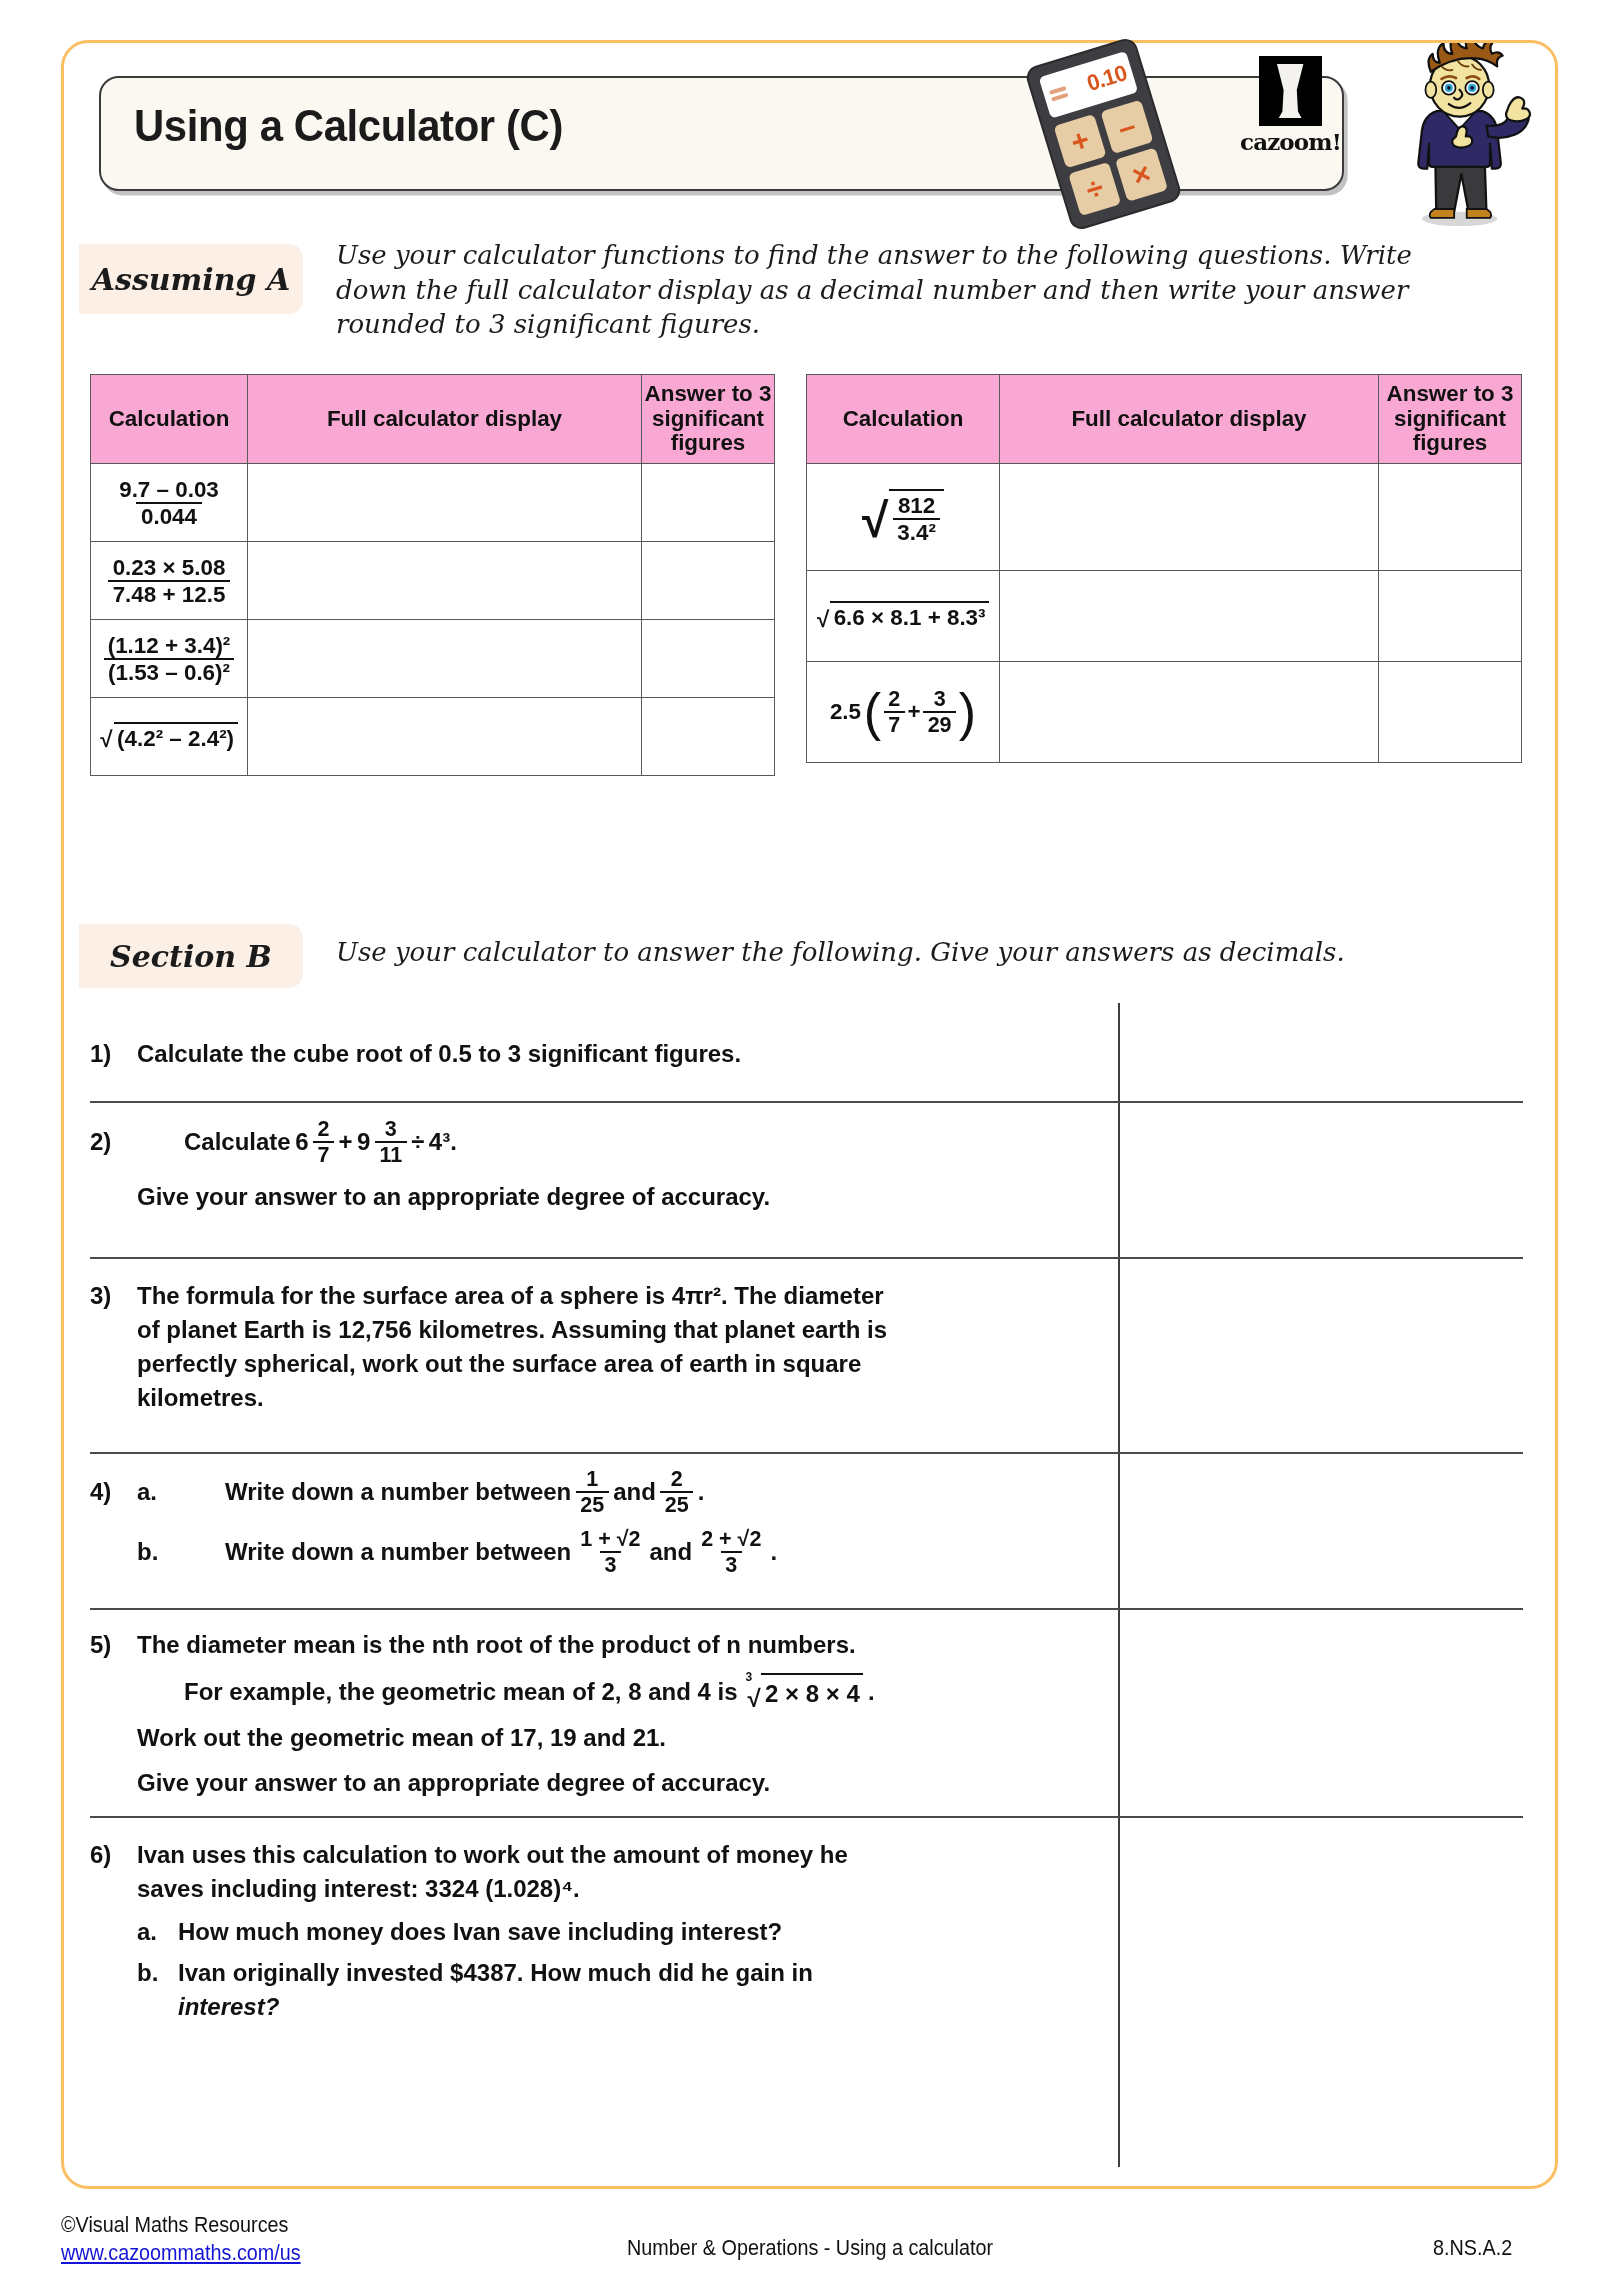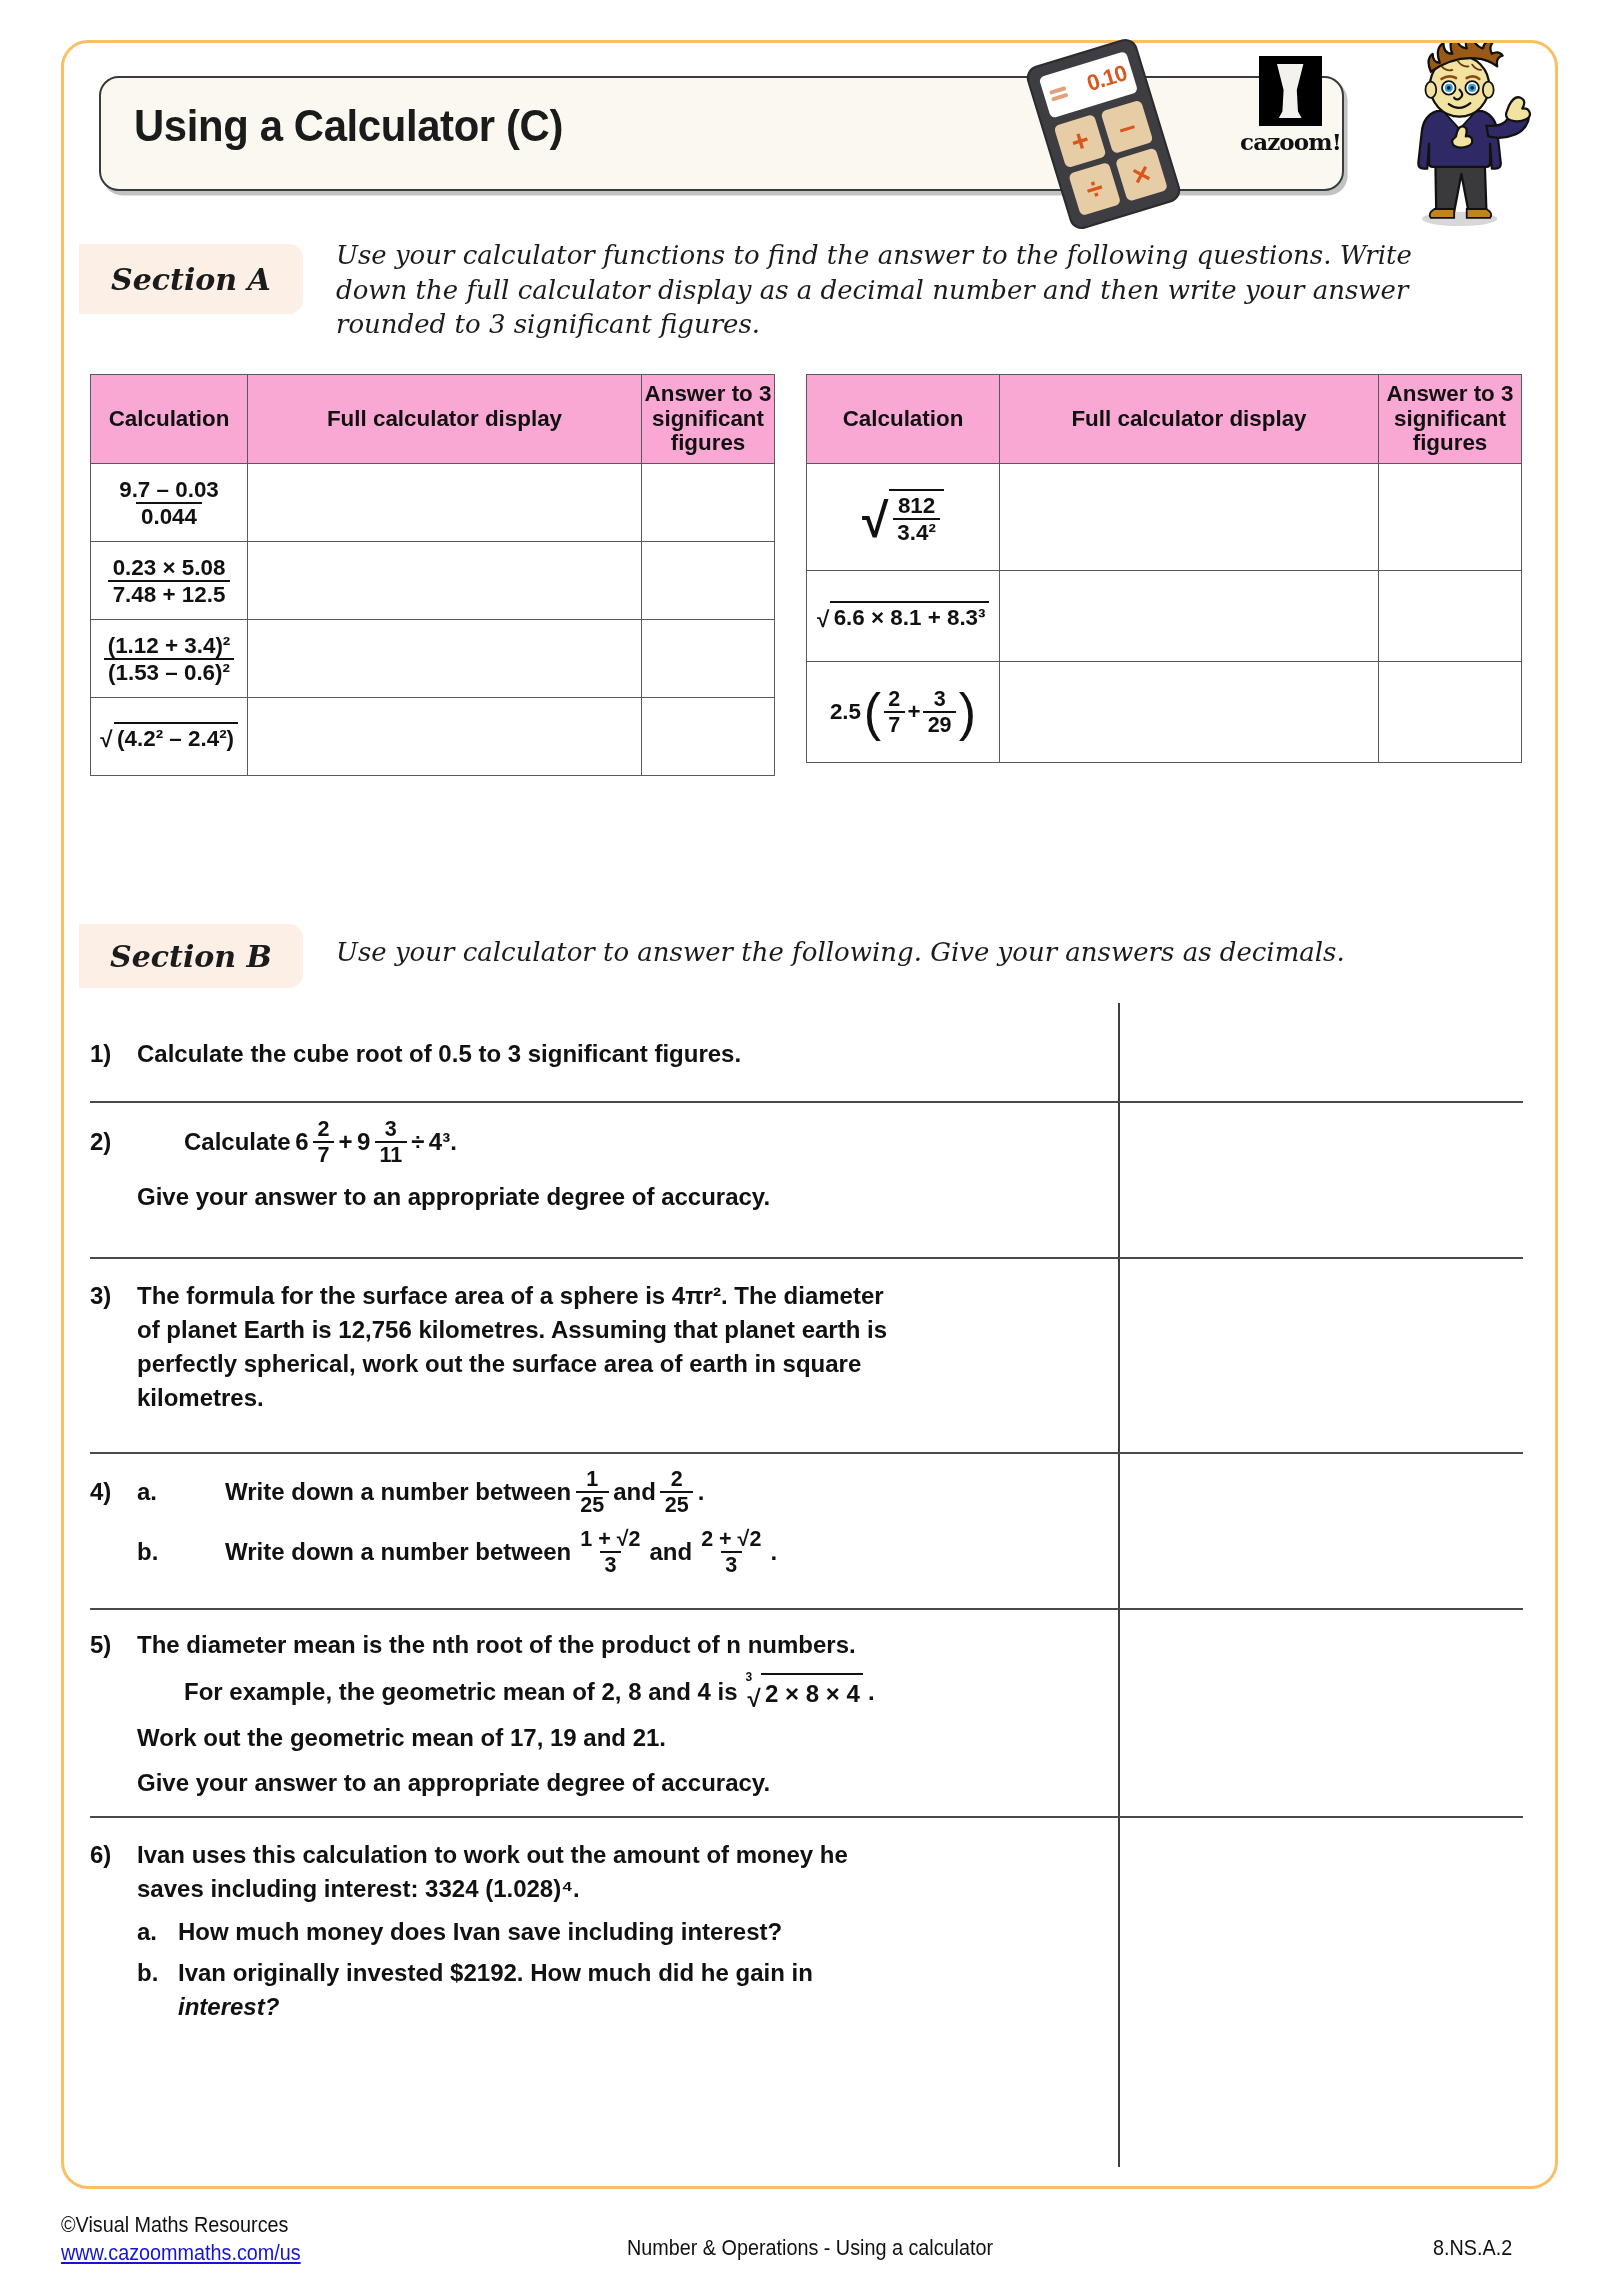--- a/index.html
+++ b/index.html
@@ -262,21 +262,21 @@
   <circle cx="96" cy="50" r="7.5" fill="#ffffff" stroke="#111" stroke-width="2"></circle>
   <circle cx="70" cy="50" r="4.5" fill="#2FA3DC"></circle>
   <circle cx="96" cy="50" r="4.5" fill="#2FA3DC"></circle>
   <circle cx="70" cy="50" r="2" fill="#111"></circle>
   <circle cx="96" cy="50" r="2" fill="#111"></circle>
 
   <path d="M82 52 q6 6 0 10 q-4 2 -6 -1" fill="none" stroke="#111" stroke-width="2.5" stroke-linecap="round"></path>
   <path d="M70 68 q12 9 24 -1" fill="none" stroke="#111" stroke-width="2.5" stroke-linecap="round"></path>
 </svg>
 
-<div class="sec-label" id="secA-label">Section A</div>
+<div class="sec-label" id="secA-label">Assuming A</div>
 <div class="sec-instr" id="secA-instr">Use your calculator functions to find the answer to the following questions. Write down the full calculator display as a decimal  number and then write your answer rounded to 3 significant figures.</div>
 
 <table class="calc-table" id="tableA">
   <colgroup>
       <col class="col-calc">
       <col>
       <col class="col-sig">
     </colgroup>
   <thead>
     <tr>
@@ -536,21 +536,21 @@
       </div>
       <div class="indent">saves including interest: 3324 (1.028)⁴.</div>
       <div class="q-line" style="margin-top:9px">
         <span class="q-num"></span>
         <span class="q-sub">a.</span>
         <span class="q-body">How much money does Ivan save including interest?</span>
       </div>
       <div class="q-line" style="margin-top:7.2px">
         <span class="q-num"></span>
         <span class="q-sub">b.</span>
-        <span class="q-body">Ivan originally invested $2192. How much did he gain in</span>
+        <span class="q-body">Ivan originally invested $4387. How much did he gain in</span>
       </div>
       <div class="indent2">interest?</div>
     </div>
     <div></div>
   </div>
 
 </div>
 
 <div class="footer">
   <div class="f-left">

